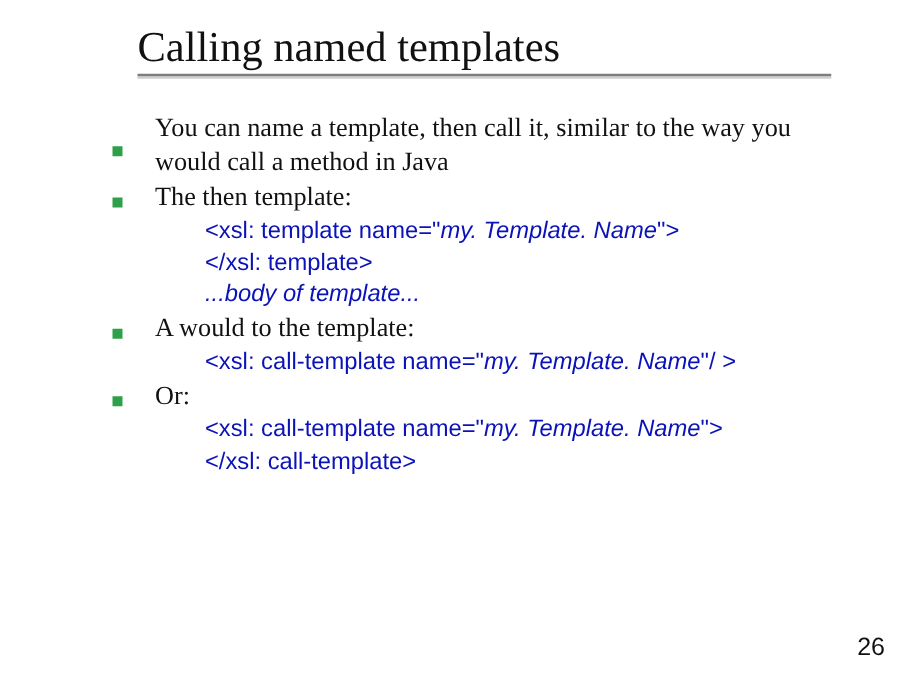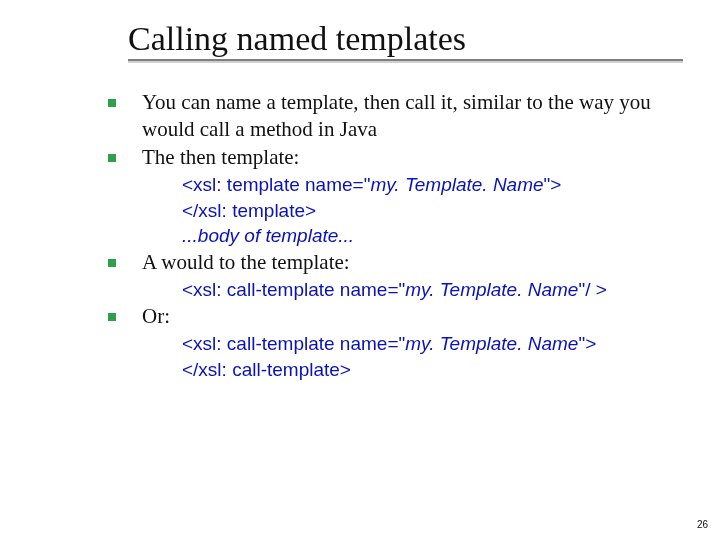--- a/index.html
+++ b/index.html
@@ -5,21 +5,21 @@
   * { margin: 0; padding: 0; box-sizing: border-box; }
   html, body { width: 720px; height: 540px; overflow: hidden; }
   body {
     font-family: "Times New Roman", Times, serif;
     background: #ffffff;
     position: relative;
   }
   .slide {
     width: 720px;
     height: 540px;
-    padding: 20px 30px 20px 68px;
+    padding: 20px 30px 20px 50px;
     position: relative;
   }
   .title-wrap {
     position: relative;
     margin-left: 60px;
     margin-bottom: 28px;
   }
   .title {
     font-size: 34px;
     font-weight: normal;
@@ -34,21 +34,21 @@
     box-shadow: 0 2px 0 0 #cfcfcf;
   }
   .content {
     margin-left: 40px;
     font-size: 21px;
     line-height: 1.25;
     color: #111;
   }
   .bullet-item {
     display: flex;
-    align-items: flex-start;
+    align-items: center;
     margin-bottom: 2px;
   }
   .bullet-sq {
     width: 8px;
     height: 8px;
     background: #2fa04a;
     flex: 0 0 8px;
     margin-top: 10px;
     margin-right: 26px;
   }
@@ -59,21 +59,21 @@
     font-size: 19px;
     color: #0a12b8;
     line-height: 1.35;
   }
   .sub .ital { font-style: italic; }
   .pagenum {
     position: absolute;
     right: 12px;
     bottom: 10px;
     font-family: Arial, Helvetica, sans-serif;
-    font-size: 10px;
+    font-size: 20px;
     color: #111;
   }
 </style>
 </head>
 <body>
 
 <div class="slide">
 
   <div class="title-wrap">
     <div class="title">Calling named templates</div>

